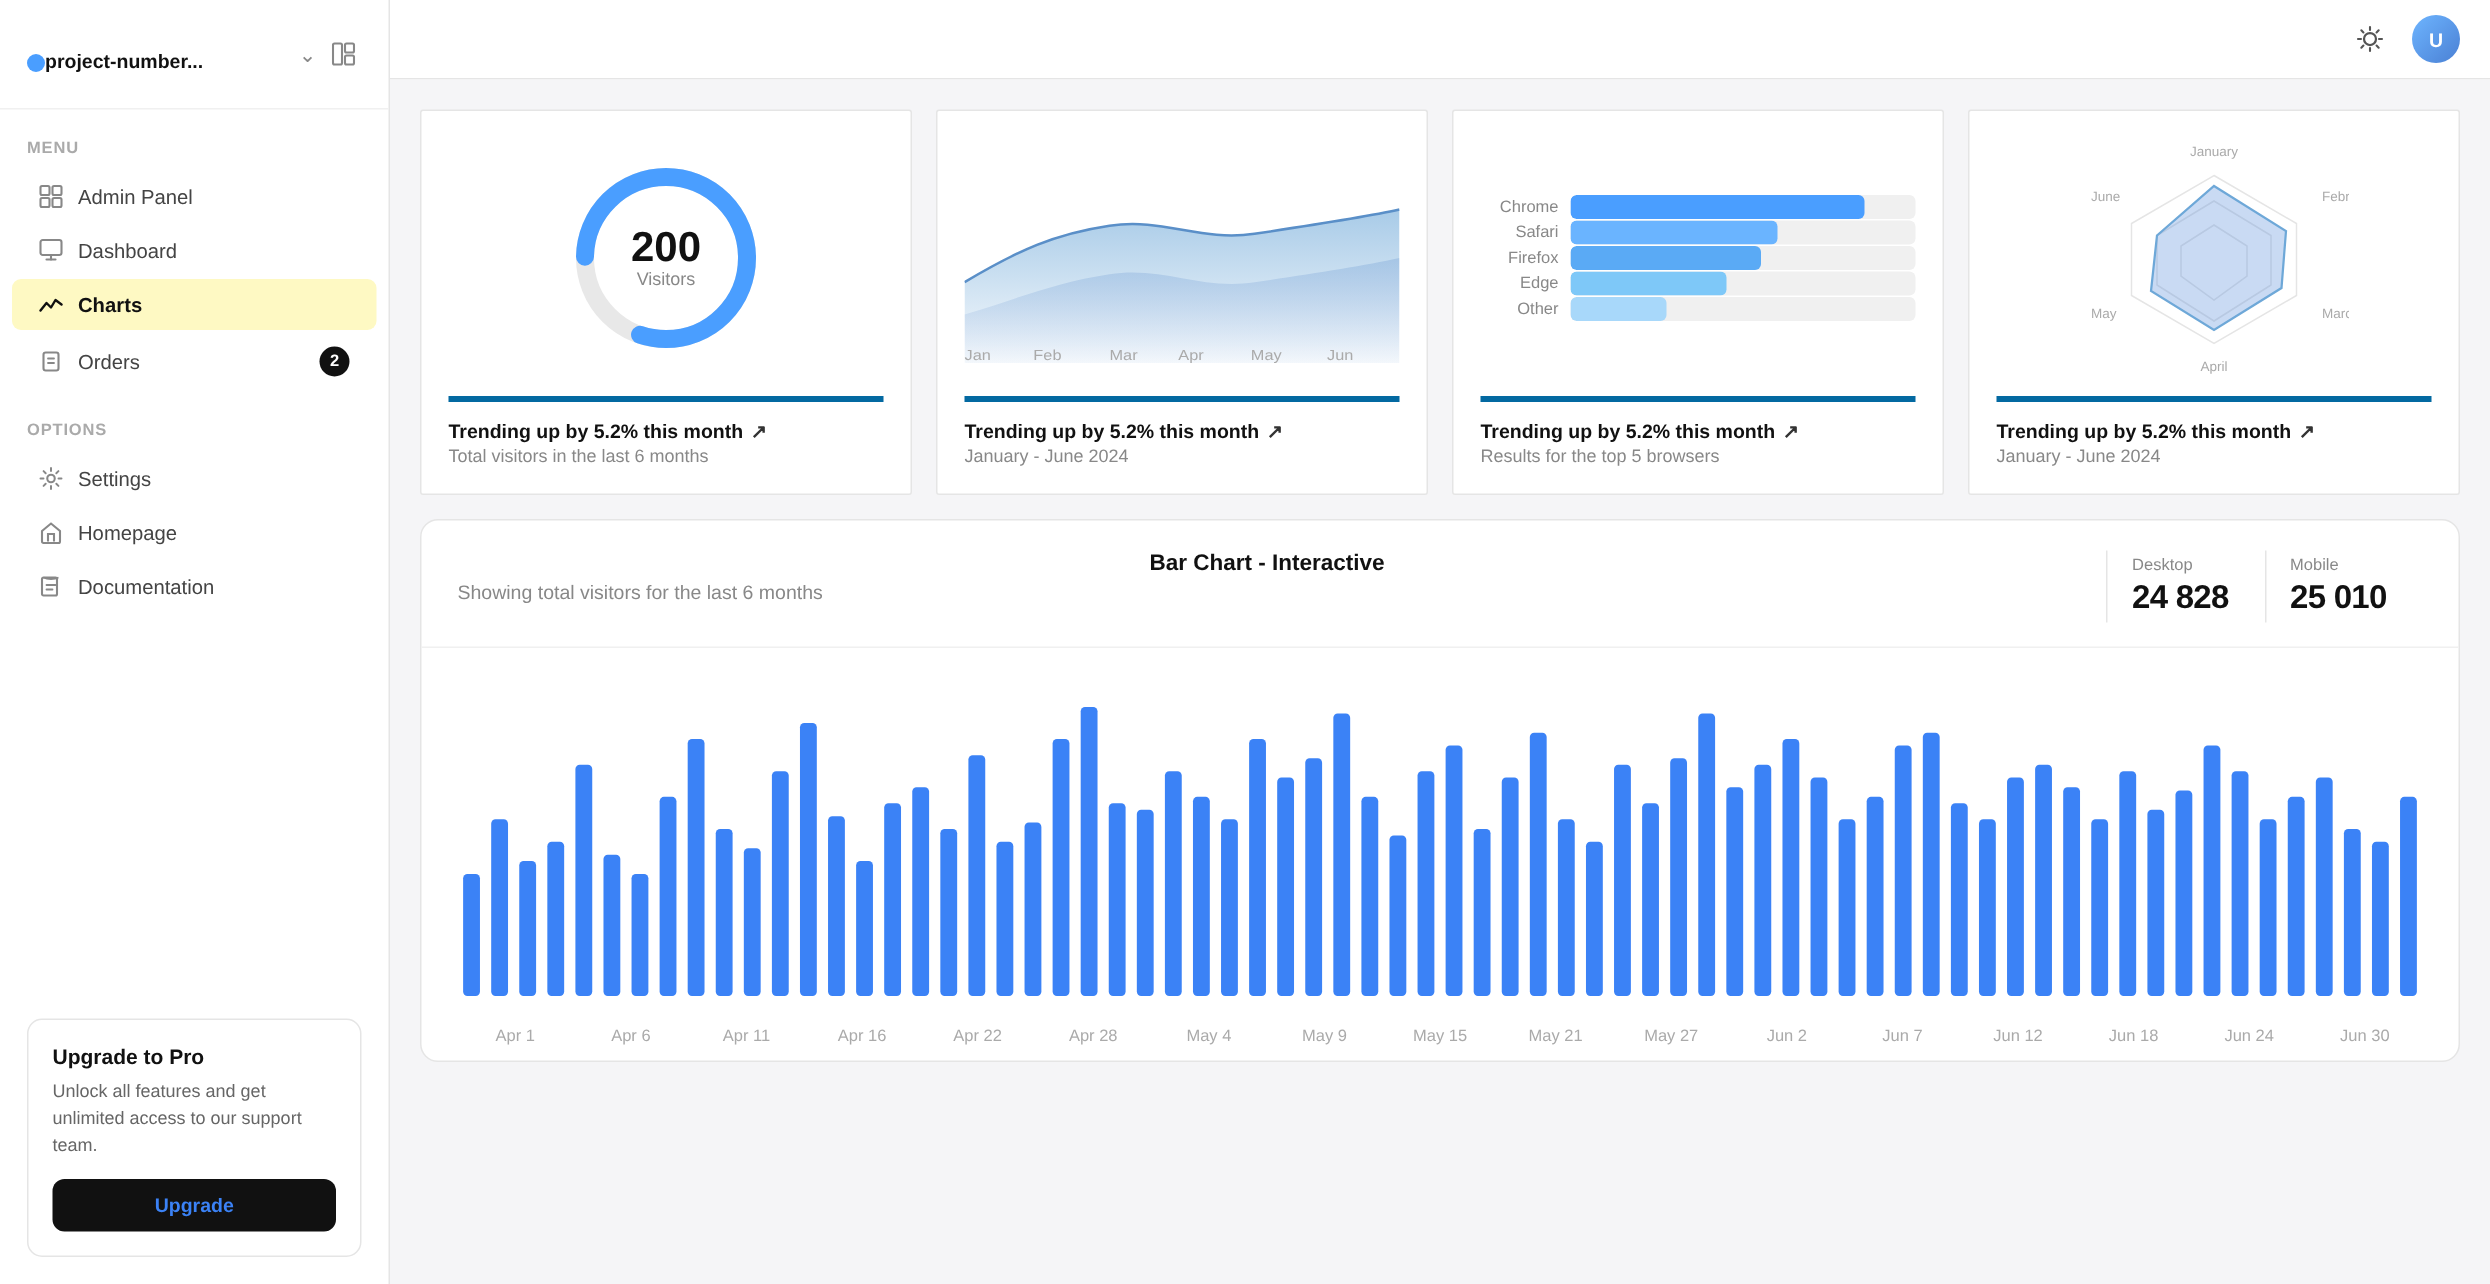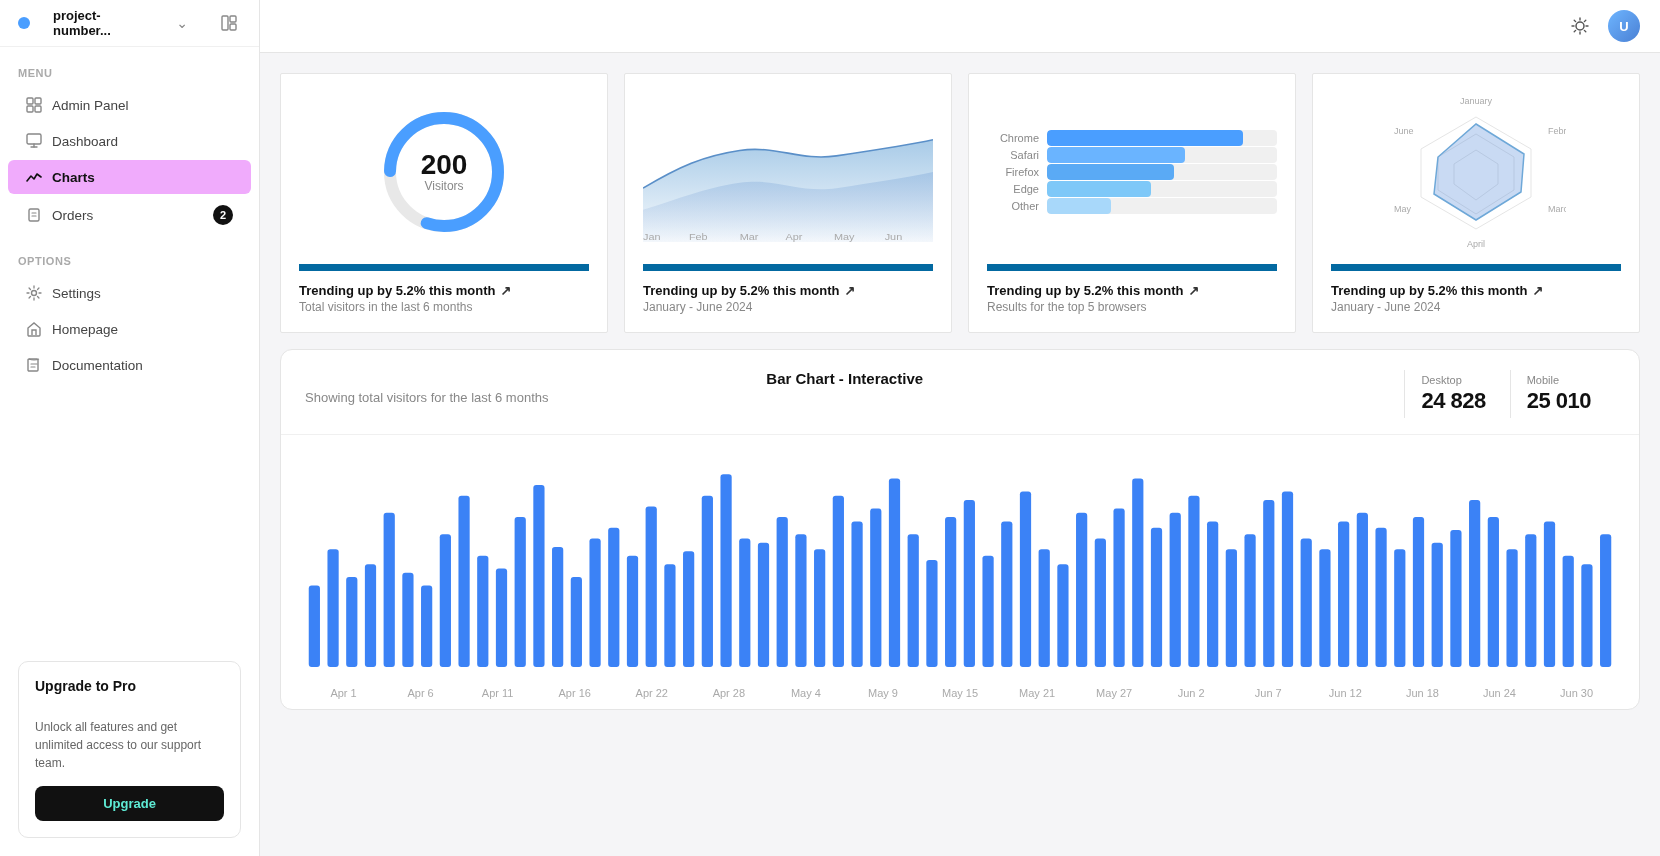--- a/index.html
+++ b/index.html
@@ -10,24 +10,24 @@
       width: 260px;
       min-width: 260px;
       background: #fff;
       border-right: 1px solid #e5e5e5;
       display: flex;
       flex-direction: column;
       padding: 0;
       height: 856px;
     }
     .sidebar-header {
-      padding: 8px 18px;
-      display: flex;
-      align-items: center;
-      gap: 23px;
+      padding: 24px 18px;
+      display: flex;
+      align-items: flex-end;
+      gap: 0;
       border-bottom: 1px solid #f0f0f0;
     }
     .sidebar-dot {
       width: 12px; height: 12px;
       background: #4a9eff;
       border-radius: 50%;
     }
     .sidebar-title {
       font-size: 13px;
       font-weight: 600;
@@ -52,21 +52,21 @@
       gap: 10px;
       padding: 9px 18px;
       cursor: pointer;
       font-size: 13.5px;
       color: #444;
       border-radius: 6px;
       margin: 1px 8px;
       position: relative;
     }
     .sidebar-item.active {
-      background: #f0abfc;
+      background: #fef9c3;
       color: #111;
       font-weight: 600;
     }
     .sidebar-item .badge {
       margin-left: auto;
       background: #111;
       color: #fff;
       border-radius: 50%;
       width: 20px; height: 20px;
       font-size: 11px;
@@ -82,32 +82,32 @@
     .upgrade-box {
       background: #fff;
       border: 1px solid #e5e5e5;
       border-radius: 10px;
       padding: 16px;
     }
     .upgrade-title {
       font-size: 14px;
       font-weight: 700;
       color: #111;
-      margin-bottom: 24px;
+      margin-bottom: 6px;
     }
     .upgrade-desc {
       font-size: 12px;
       color: #666;
       line-height: 1.5;
       margin-bottom: 14px;
     }
     .upgrade-btn {
       width: 100%;
       background: #111;
-      color: #5eead4;
+      color: #3b82f6;
       border: none;
       border-radius: 8px;
       padding: 10px;
       font-size: 13px;
       font-weight: 600;
       cursor: pointer;
     }
 
     
     .main {
@@ -197,21 +197,21 @@
     .card-chart-area {
       flex: 1;
       min-height: 160px;
       display: flex;
       align-items: center;
       justify-content: center;
     }
     .card-footer {
       margin-top: 12px;
       padding-top: 12px;
-      border-top: 7px solid #0369a1;
+      border-top: 4px solid #0369a1;
     }
     .card-trending {
       font-size: 13px;
       font-weight: 600;
       color: #111;
       display: flex;
       align-items: center;
       gap: 5px;
       margin-bottom: 2px;
     }

